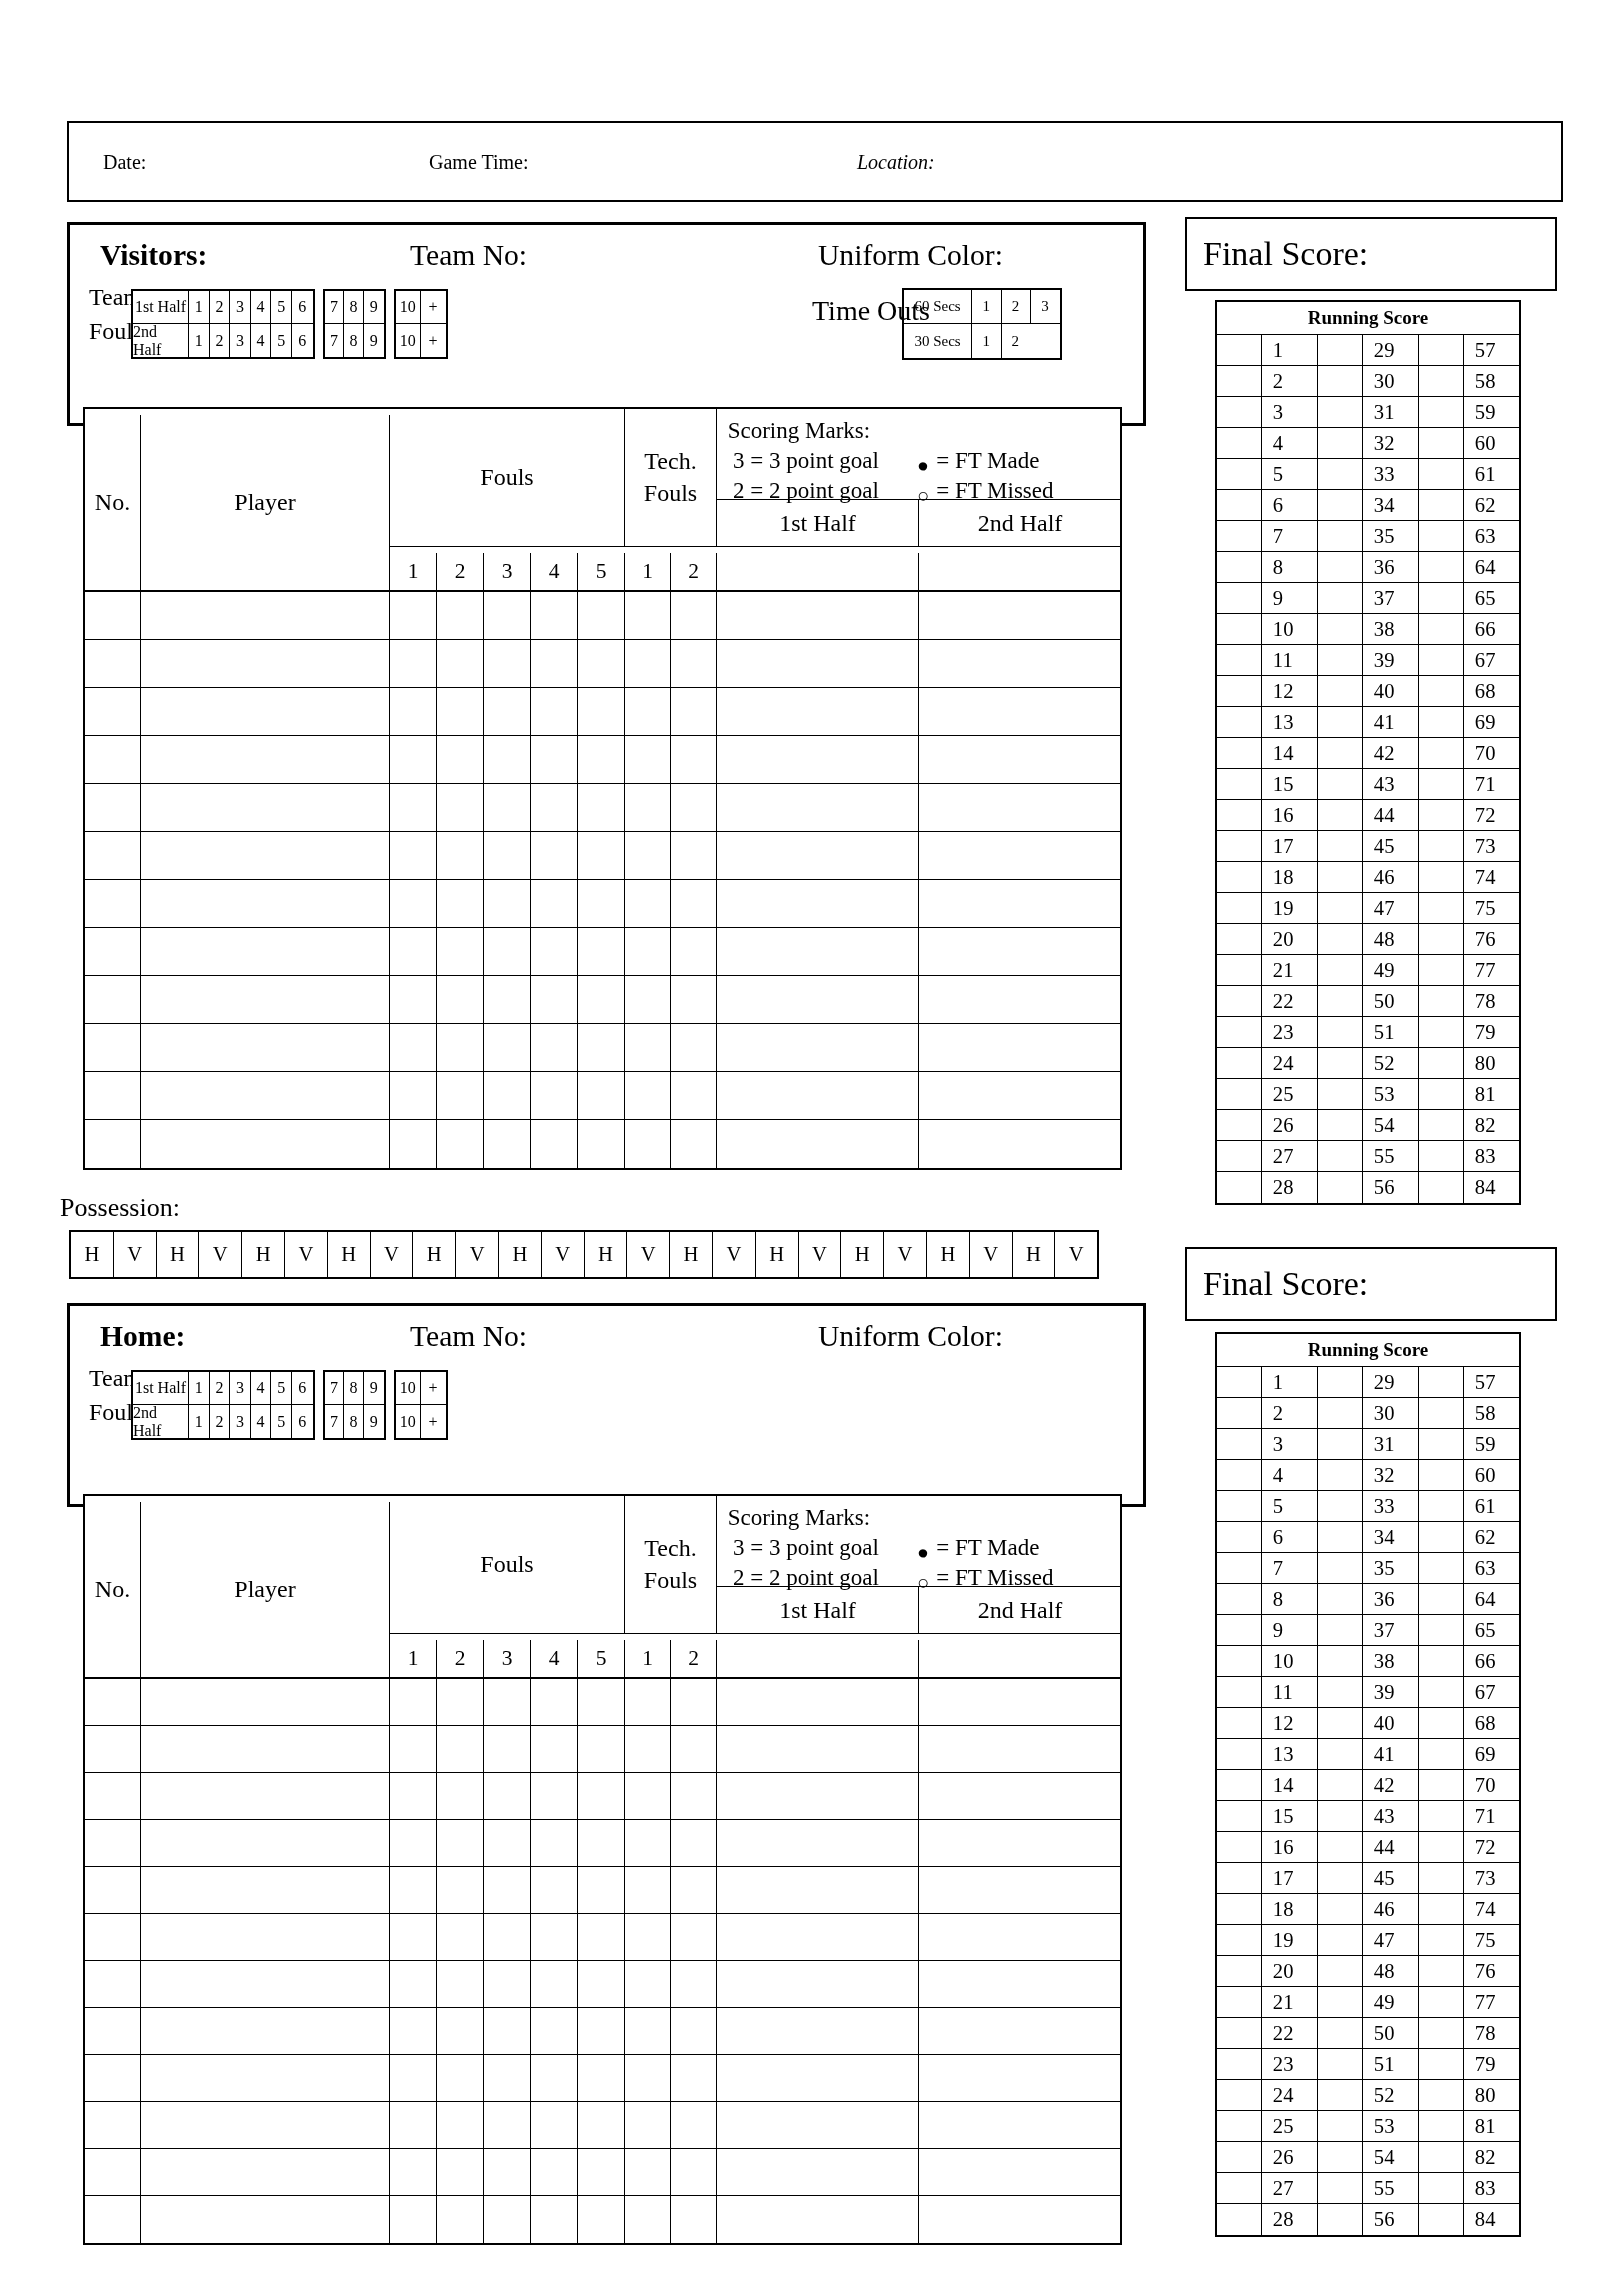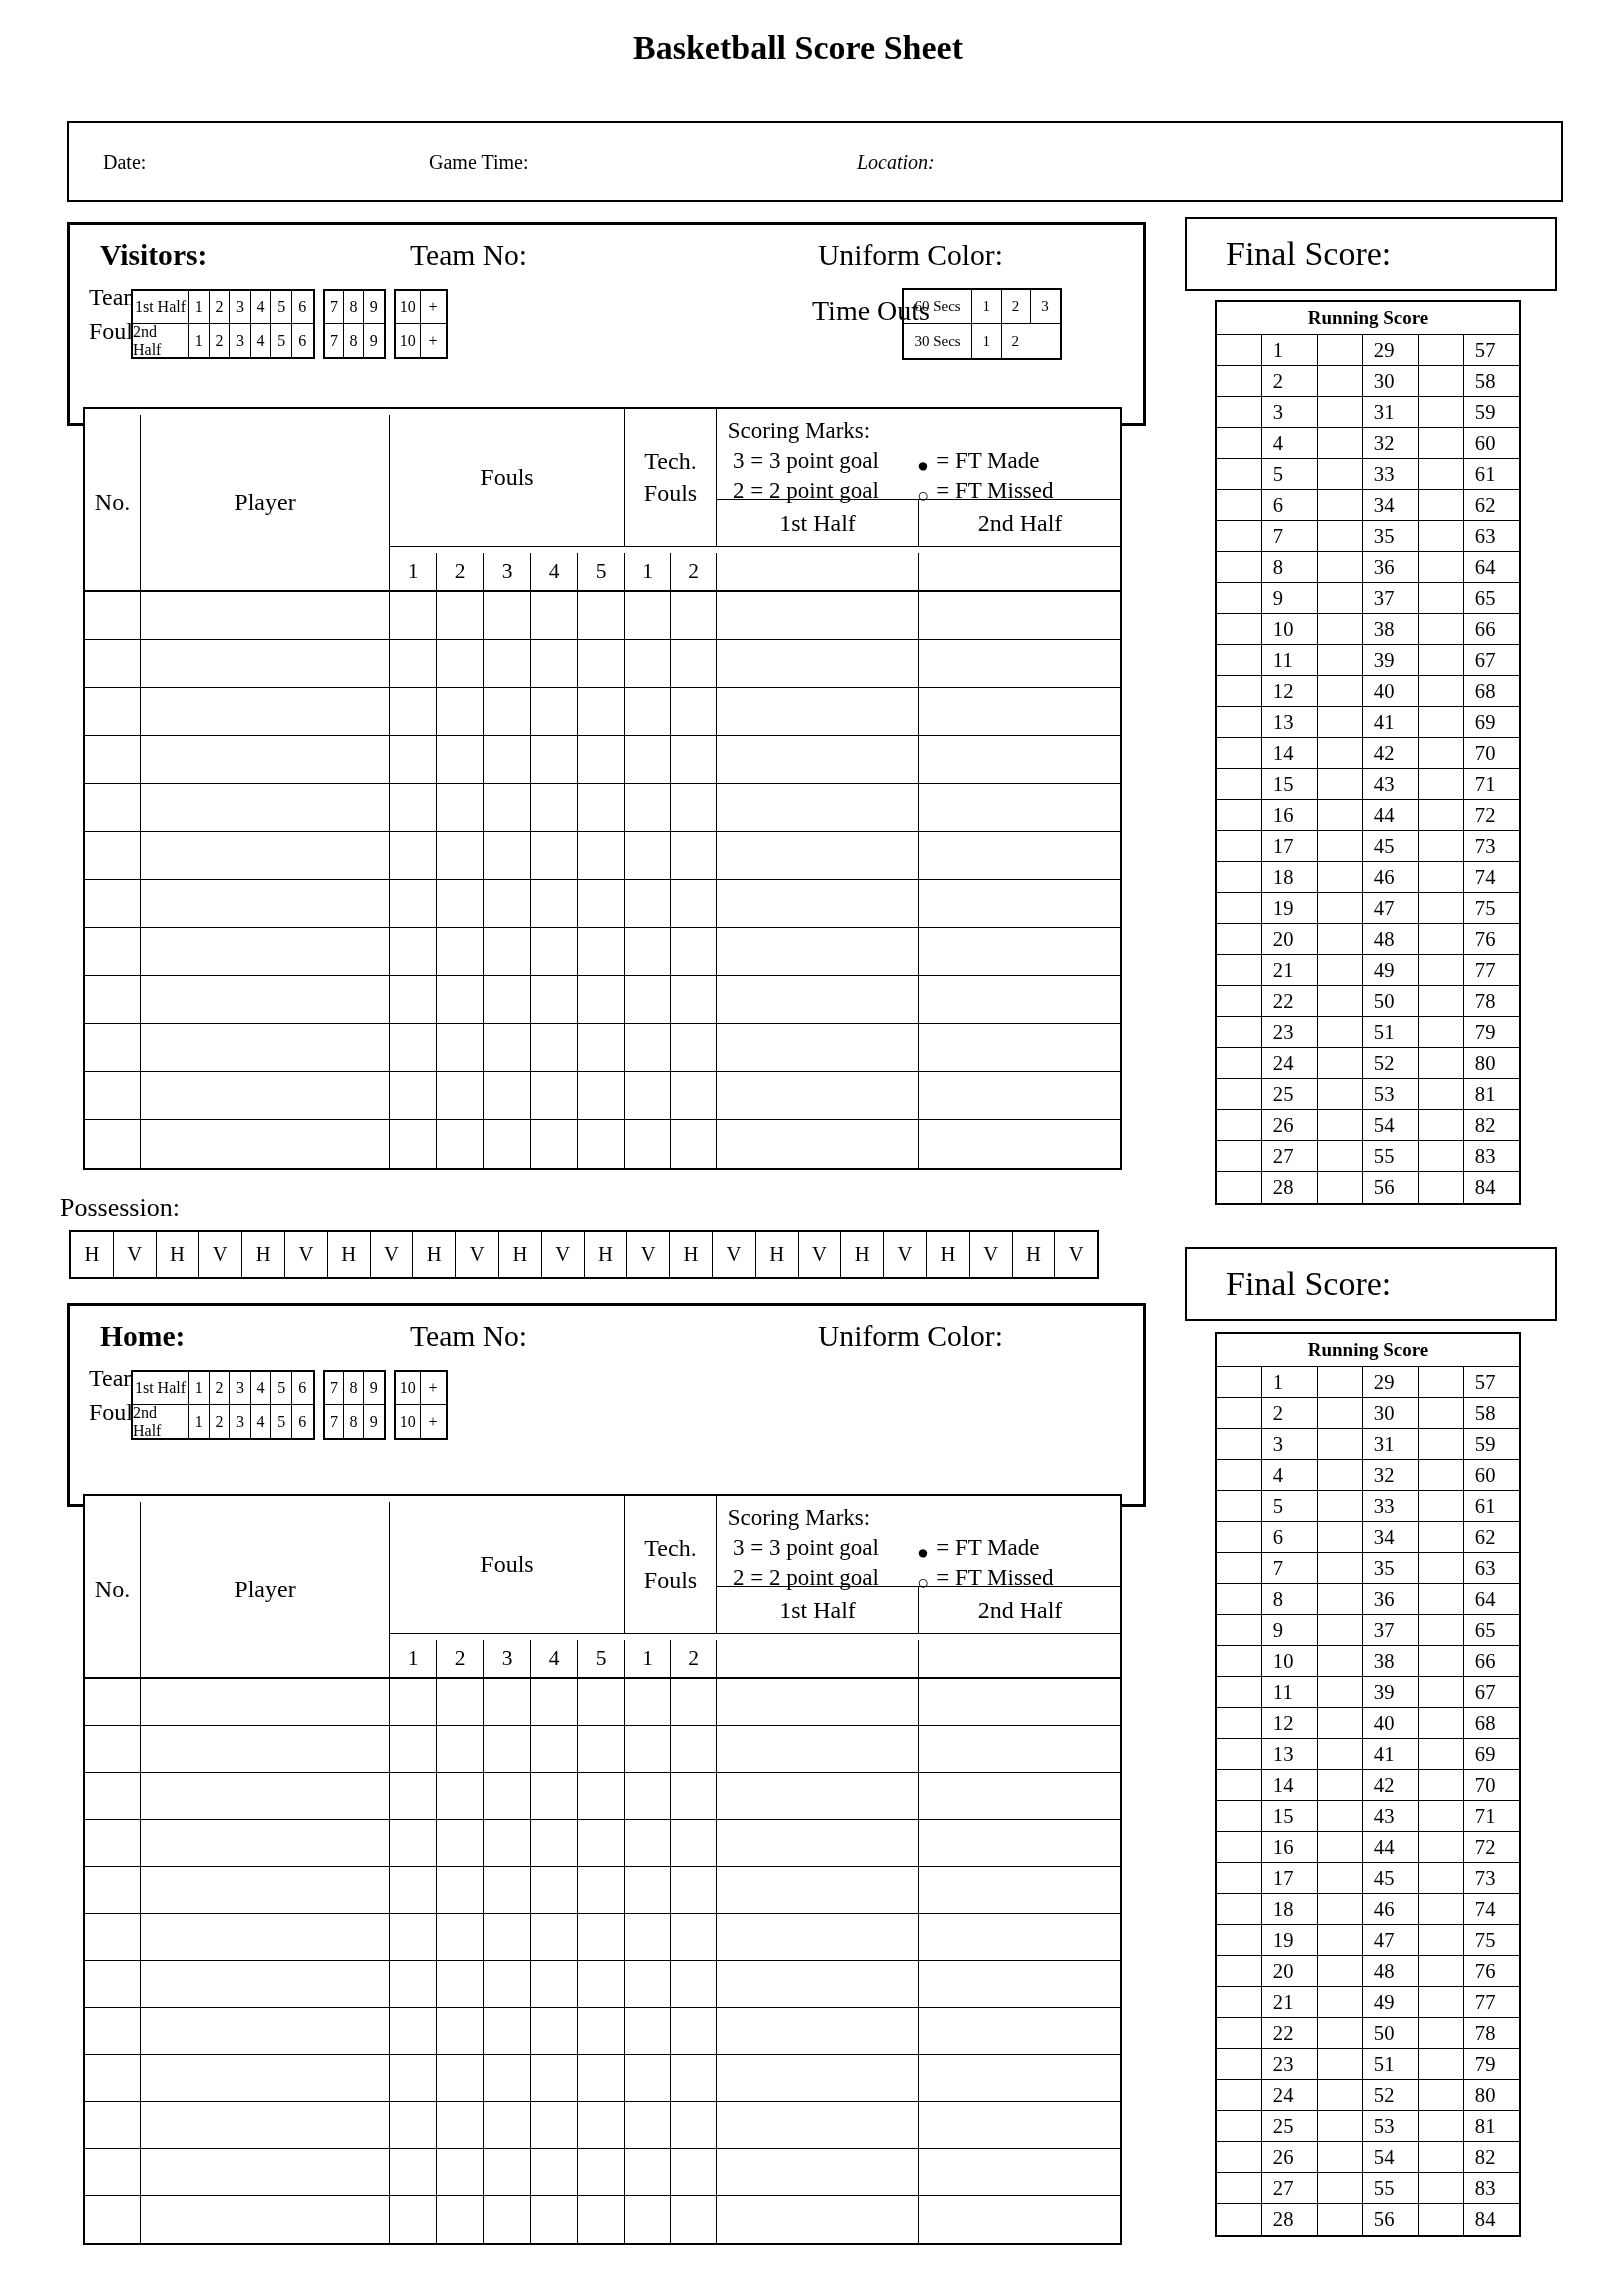--- a/index.html
+++ b/index.html
@@ -76,36 +76,35 @@
 
   
   .poss-label { position:absolute; left:60px; top:1193px; font-size:26px; }
   .poss-row { position:absolute; left:69px; top:1230px; width:1030px; height:49px;
               border:2.7px solid #000; display:flex; }
   .poss-cell { flex:1; border-right:1.8px solid #000; display:flex;
                align-items:center; justify-content:center; font-size:20.6px; }
 
   
   .fs-box { position:absolute; left:1185px; width:372px; height:74px; border:2.7px solid #000;
-            display:flex; align-items:center; padding-left:39px; font-size:34px; }
+            display:flex; align-items:center; padding-left:16px; font-size:34px; }
   #fs-box-1 { top:217px; } #fs-box-2 { top:1247px; }
   .rs-table { position:absolute; left:1215px; width:306px; border:2.7px solid #000; background:#fff; }
   #rs-table-1 { top:300px; } #rs-table-2 { top:1332px; }
   .rs-title { height:33px; border-bottom:1.8px solid #000; display:flex; align-items:center;
               justify-content:center; font-weight:bold; font-size:19px; }
   .rs-row { display:flex; height:31px; border-bottom:1.8px solid #000; }
   .rs-cell { flex:1; border-right:1.8px solid #000; display:flex; align-items:center; }
   .rs-cell.rs-num { padding-left:10.7px; font-size:20.6px; }
 </style>
 </head>
 <body>
 
 <div class="page">
 
-  <div class="title">Basketball Score Sheet</div>
 
   <div class="info-box">
     <span class="info-lbl il-date">Date:</span>
     <span class="info-lbl il-game">Game Time:</span>
     <span class="info-lbl il-loc">Location:</span>
   </div>
 
   <div class="team-box" id="visitors-box">
     <span class="team-name">Visitors:</span>
     <span class="team-no">Team No:</span>

